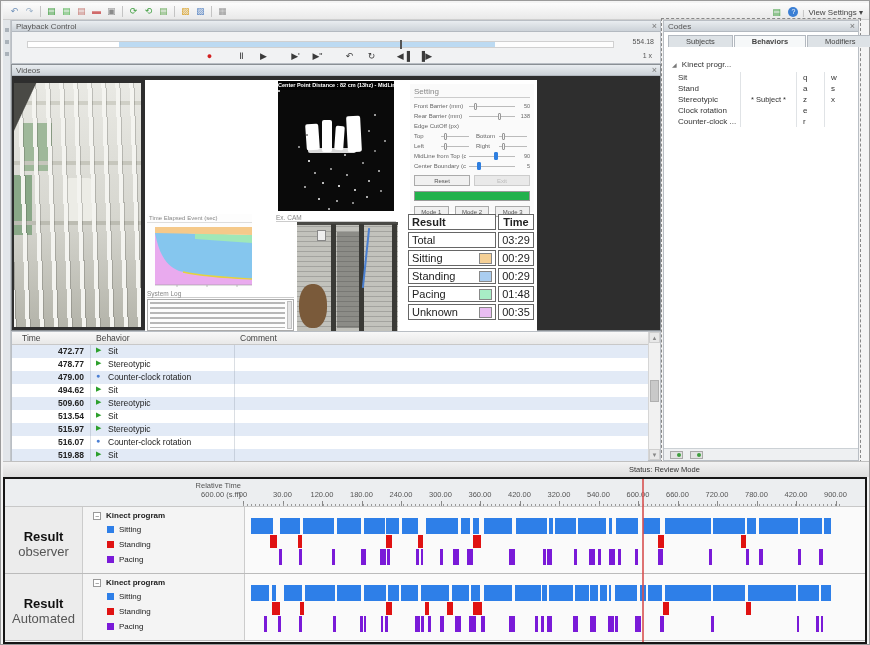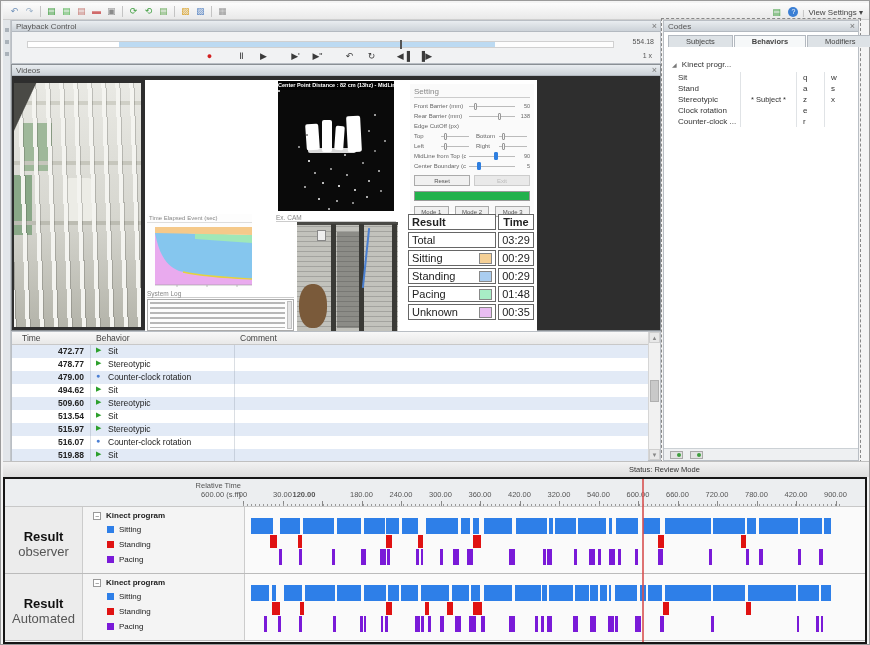--- a/index.html
+++ b/index.html
@@ -520,21 +520,21 @@
       <div id="tl-axis">
         <div id="tl-axlab">
           <div>Relative Time</div>
           <div>600.00 (s.ff)</div>
         </div>
         <div id="tl-ticks">
             <span class="tick-lab" style="left: 0px;">00</span>
             <span class="tick-mark" style="left: 0px;"></span>
             <span class="tick-lab" style="left: 39.5px;">30.00</span>
             <span class="tick-mark" style="left: 39.5px;"></span>
-            <span class="tick-lab" style="left: 61px; font-weight: bold;">120.00</span>
+            <span class="tick-lab" style="left: 79px;">120.00</span>
             <span class="tick-mark" style="left: 79px;"></span>
             <span class="tick-lab" style="left: 118.5px;">180.00</span>
             <span class="tick-mark" style="left: 118.5px;"></span>
             <span class="tick-lab" style="left: 158px;">240.00</span>
             <span class="tick-mark" style="left: 158px;"></span>
             <span class="tick-lab" style="left: 197.5px;">300.00</span>
             <span class="tick-mark" style="left: 197.5px;"></span>
             <span class="tick-lab" style="left: 237px;">360.00</span>
             <span class="tick-mark" style="left: 237px;"></span>
             <span class="tick-lab" style="left: 276.5px;">420.00</span>

